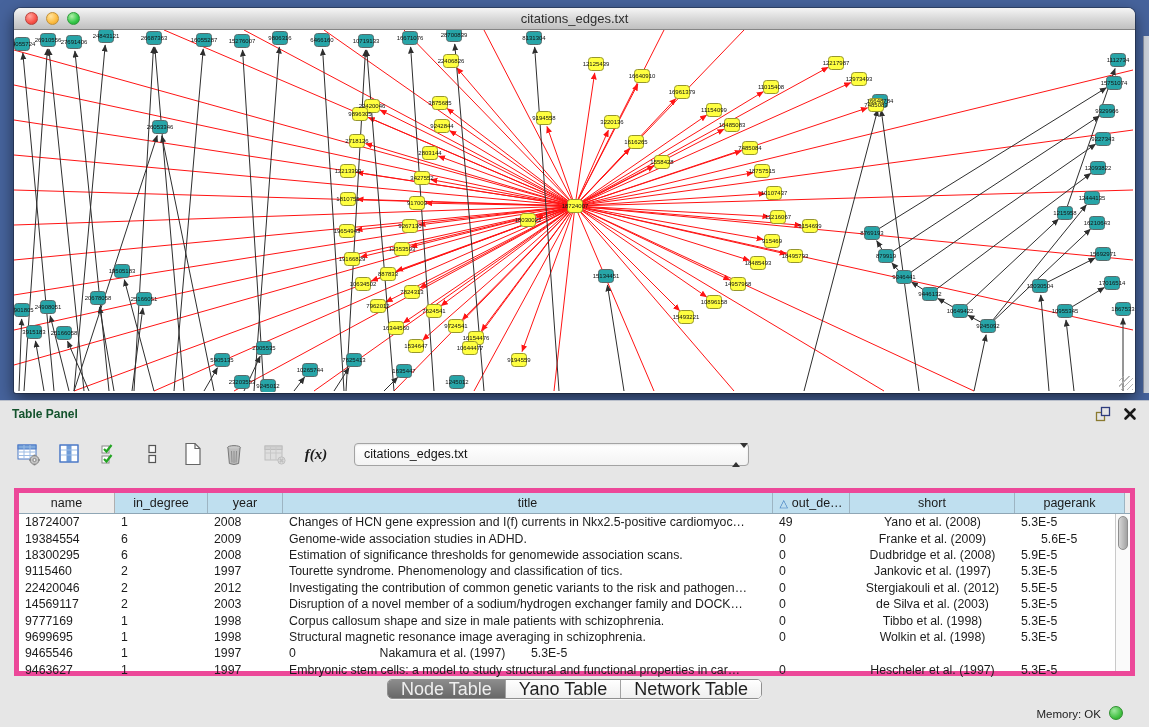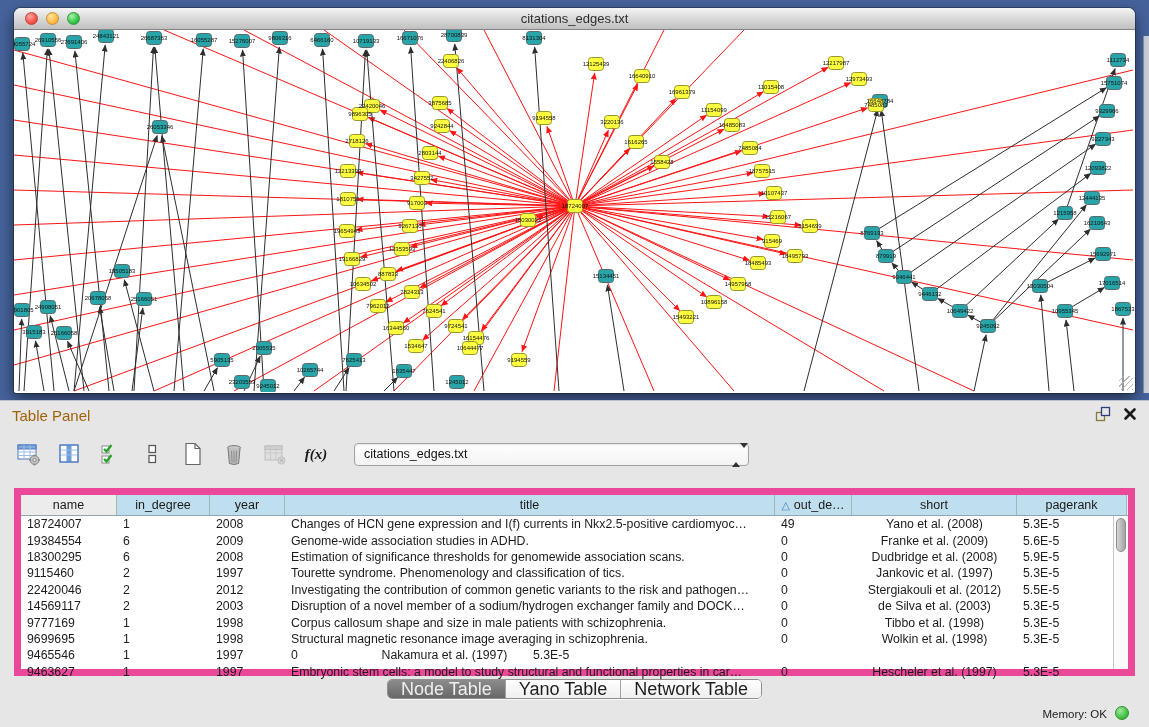--- a/index.html
+++ b/index.html
@@ -24,38 +24,38 @@
   .grip { position:absolute; right:2px; bottom:2px; width:14px; height:14px;
     background:repeating-linear-gradient(135deg, transparent 0 3px, #AFAFAF 3px 4px); opacity:.9; }
 
   #right-strip { position:absolute; right:0; top:36px; width:6px; height:357px;
     background:#CDD3DC; border-left:1px solid #8B93A6; }
 
   
   #table-panel { position:absolute; left:0; top:400px; width:1149px; height:327px;
     background:#E6E6E6; border-top:1px solid #B9BFCB; }
   .panel-titlebar { position:relative; height:26px; }
-  .panel-title { position:absolute; left:12px; top:6px; font-size:15px; color:#a16207; }
+  .panel-title { position:absolute; left:12px; top:6px; font-size:12px; color:#14532d;font-weight:bold; }
   .panel-ctrls { position:absolute; right:12px; top:5px; display:flex; gap:12px; align-items:center; }
 
   .toolbar { position:absolute; left:16px; top:32px; height:42px; display:flex; align-items:center; gap:15px; }
   .tool { width:26px; height:26px; display:flex; align-items:center; justify-content:center; }
   .fx { font-family:"Liberation Serif", serif; font-style:italic; font-weight:bold; font-size:15px; color:#1A1A1A; }
   .combo { width:395px; height:23px; margin-left:10px; border:1px solid #A3A3A3; border-radius:4px;
     background:linear-gradient(#FFFFFF,#F3F3F3); display:flex; align-items:center;
     padding:0 22px 0 9px; font-size:12.5px; color:#111; position:relative;
     box-shadow:inset 0 1px 2px rgba(0,0,0,.10); }
   .combo-arrows { position:absolute; right:8px; top:4px; width:8px; }
   .combo-arrows .up { width:0; height:0; border-left:4px solid transparent; border-right:4px solid transparent;
     border-bottom:5px solid #333; margin-bottom:3px; }
   .combo-arrows .dn { width:0; height:0; border-left:4px solid transparent; border-right:4px solid transparent;
     border-top:5px solid #333; }
 
   .tableview { position:absolute; left:14px; top:87px; width:1121px; height:188px;
-    background:#fff; border:7px solid #ec4899; }
+    background:#fff; border:5px solid #ec4899; }
   .thead { display:flex; height:21px; background:#BFDFEF; border-bottom:1px solid #8FA6B5; }
   .th { border-right:1px solid #9DB4C2; display:flex; align-items:center; justify-content:center;
     font-size:12.5px; color:#1A1A1A; overflow:hidden; white-space:nowrap; flex:none; }
   .th.gray { background:#ECECEC; border-right:1px solid #AFAFAF; }
   .th .sortg { color:#3E7DC0; font-size:11px; margin-right:4px; }
   .th-spacer { flex:1; background:#ECECEC; }
   .tr { display:flex; height:16.4px; align-items:center; font-size:12.3px; color:#1C1C1C; }
   .td { padding:0 4px 0 6px; white-space:nowrap; overflow:hidden; flex:none; }
   .td.center { text-align:center; padding:0; }
   .vscroll { position:absolute; right:0; top:21px; bottom:0; width:15px; background:#FAFAFA; border-left:1px solid #C9C9C9; }
@@ -63,21 +63,21 @@
     background:linear-gradient(90deg,#D6D6D6,#A2A2A2); border:1px solid #8E8E8E; }
 
   .tabs-bar { position:absolute; left:0; right:0; top:278px; display:flex; justify-content:center; }
   .segmented { display:flex; height:20px; border:1px solid #8F8F8F; border-radius:5px; overflow:hidden;
     background:#fff; box-shadow:0 1px 0 rgba(255,255,255,.7); }
   .seg { padding:0 13px; display:flex; align-items:center; font-size:18px; color:#1F1F1F;
     background:linear-gradient(#FFFFFF,#EFEFEF); border-right:1px solid #A2A2A2; }
   .seg:last-child { border-right:none; }
   .seg.active { background:linear-gradient(#8C8C8C,#686868); color:#EFEFEF; }
 
-  .statusbar { position:absolute; left:0; right:4px; bottom:0; height:27px; }
+  .statusbar { position:absolute; left:0; right:10px; bottom:0; height:27px; }
   .mem-label { position:absolute; right:38px; top:8px; font-size:11.5px; color:#222; }
   .mem-dot { position:absolute; right:16px; top:6px; width:14px; height:14px; border-radius:50%;
     background:radial-gradient(circle at 35% 30%, #9FE89F, #3FBF3F 65%, #2B9C2B); border:1px solid #2E8F2E; }
 </style>
 </head>
 <body>
 
 <div id="desktop">
 
   <div id="right-strip"></div>
@@ -588,21 +588,21 @@
             <div class="td center" style="width: 165px;">Yano et al. (2008)</div>
             <div class="td" style="width: 110px;">5.3E-5</div>
           </div>
           <div class="tr">
             <div class="td" style="width: 96px;">19384554</div>
             <div class="td" style="width: 93px;">6</div>
             <div class="td" style="width: 75px;">2009</div>
             <div class="td" style="width: 490px;">Genome-wide association studies in ADHD.</div>
             <div class="td" style="width: 77px;">0</div>
             <div class="td center" style="width: 165px;">Franke et al. (2009)</div>
-            <div class="td" style="width: 110px;">5.6E-5</div>
+            <div class="td" style="width: 110px; margin-left: 20px;">5.6E-5</div>
           </div>
           <div class="tr">
             <div class="td" style="width: 96px;">18300295</div>
             <div class="td" style="width: 93px;">6</div>
             <div class="td" style="width: 75px;">2008</div>
             <div class="td" style="width: 490px;">Estimation of significance thresholds for genomewide association scans.</div>
             <div class="td" style="width: 77px;">0</div>
             <div class="td center" style="width: 165px;">Dudbridge et al. (2008)</div>
             <div class="td" style="width: 110px;">5.9E-5</div>
           </div>

